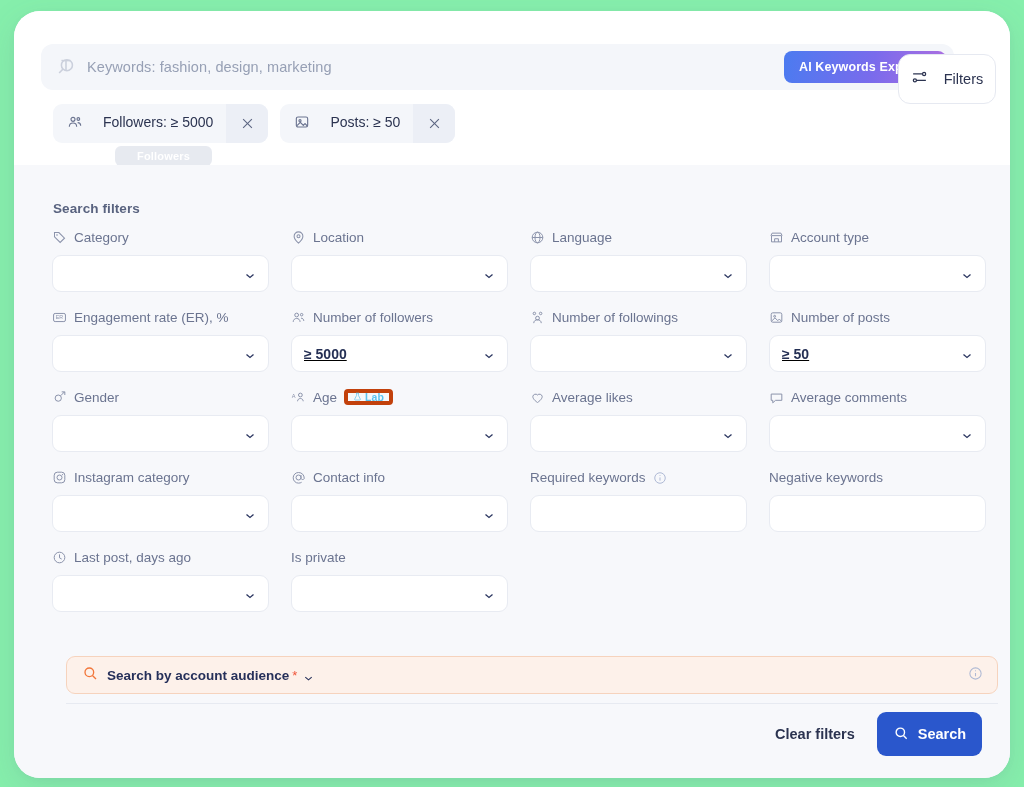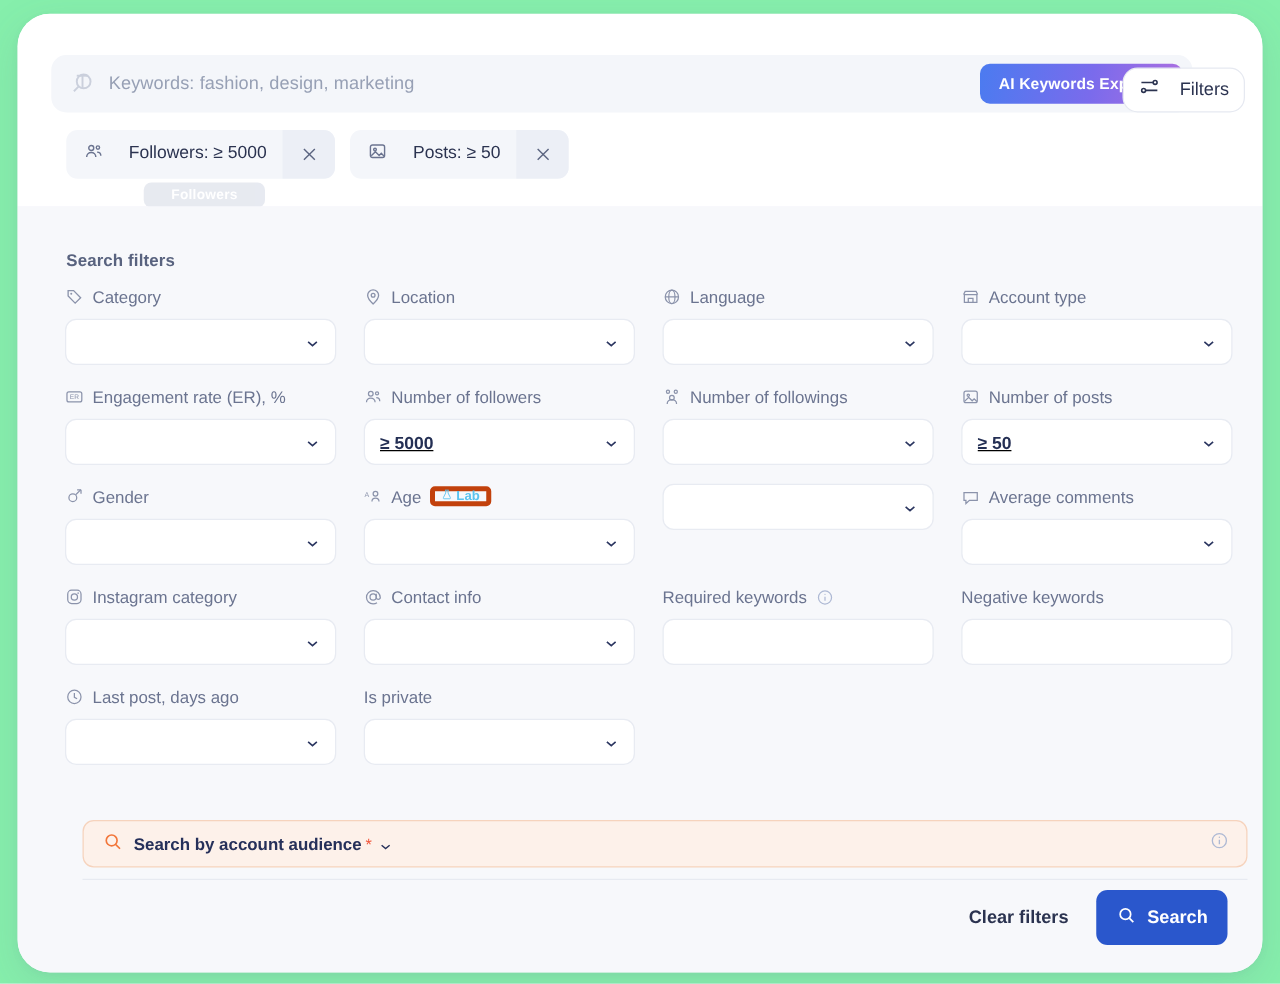--- a/index.html
+++ b/index.html
@@ -63,21 +63,21 @@
     font-size: 12.5px;
     font-weight: bold;
     letter-spacing: .1px;
     white-space: nowrap;
     cursor: pointer;
   }
 
   .filters-btn {
     position: absolute;
     left: 884px; top: 43px;
-    width: 98px; height: 36px;
+    width: 98px; height: 50px;
     border: 1px solid #e6e9f1;
     border-radius: 12px;
     background: #fff;
     display: flex; align-items: center; justify-content: center;
     gap: 16px;
     cursor: pointer;
   }
   .filters-btn .fb-label { font-size: 14.5px; color: #2b3350; }
 
   .chips { position: absolute; left: 39px; top: 93px; display: flex; gap: 12px; }
@@ -509,20 +509,28 @@
             <span class="cv"></span>
             <span class="chev">
               <svg viewBox="0 0 24 24" fill="none" stroke="#2b3660" stroke-width="2.6" width="12" height="12">
                   <path d="M5 9l7 6 7-6"></path>
                 </svg>
             </span>
           </div>
         </div>
 
         <div class="field">
+          <div class="field-label">
+            <span class="field-icon">
+              <svg viewBox="0 0 24 24" fill="none" stroke="#8b93ab" stroke-width="1.6" width="15" height="15">
+                <path d="M12 20s-7.5-4.7-7.5-9.6A4.4 4.4 0 0112 8a4.4 4.4 0 017.5 2.4c0 4.9-7.5 9.6-7.5 9.6z"></path>
+              </svg>
+            </span>
+            <span class="fl-text">Average likes</span>
+          </div>
           <div class="control">
             <span class="cv"></span>
             <span class="chev">
               <svg viewBox="0 0 24 24" fill="none" stroke="#2b3660" stroke-width="2.6" width="12" height="12">
                   <path d="M5 9l7 6 7-6"></path>
                 </svg>
             </span>
           </div>
         </div>
 

